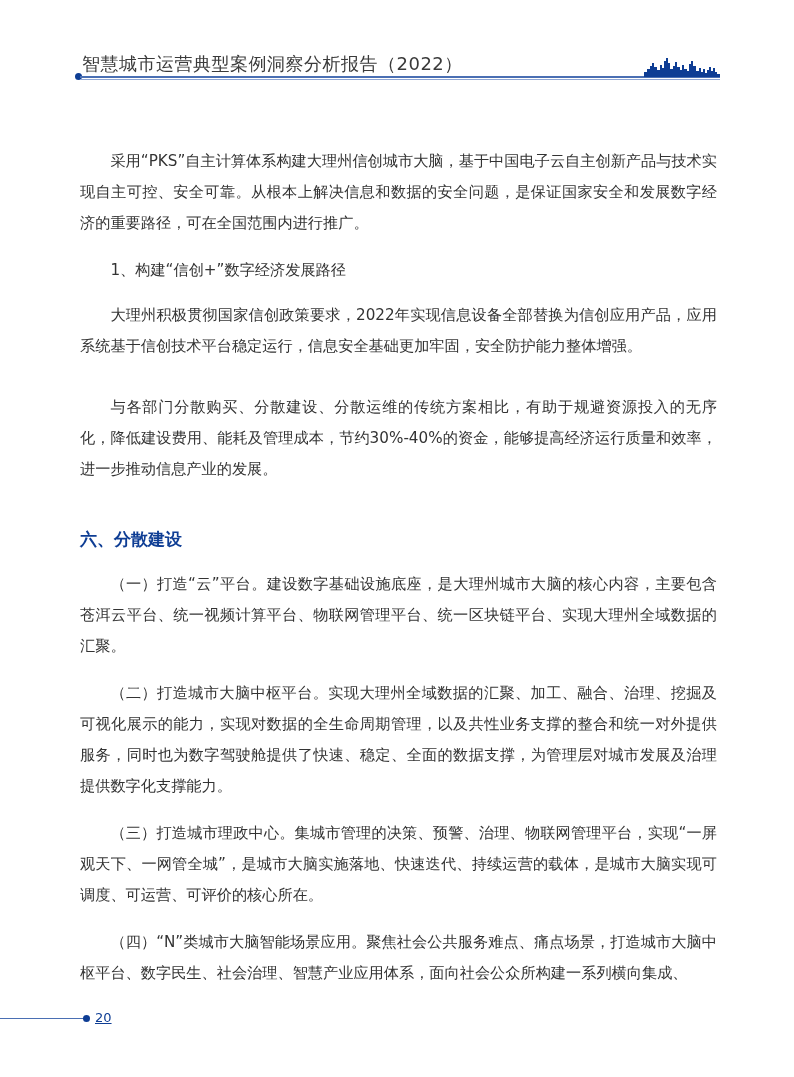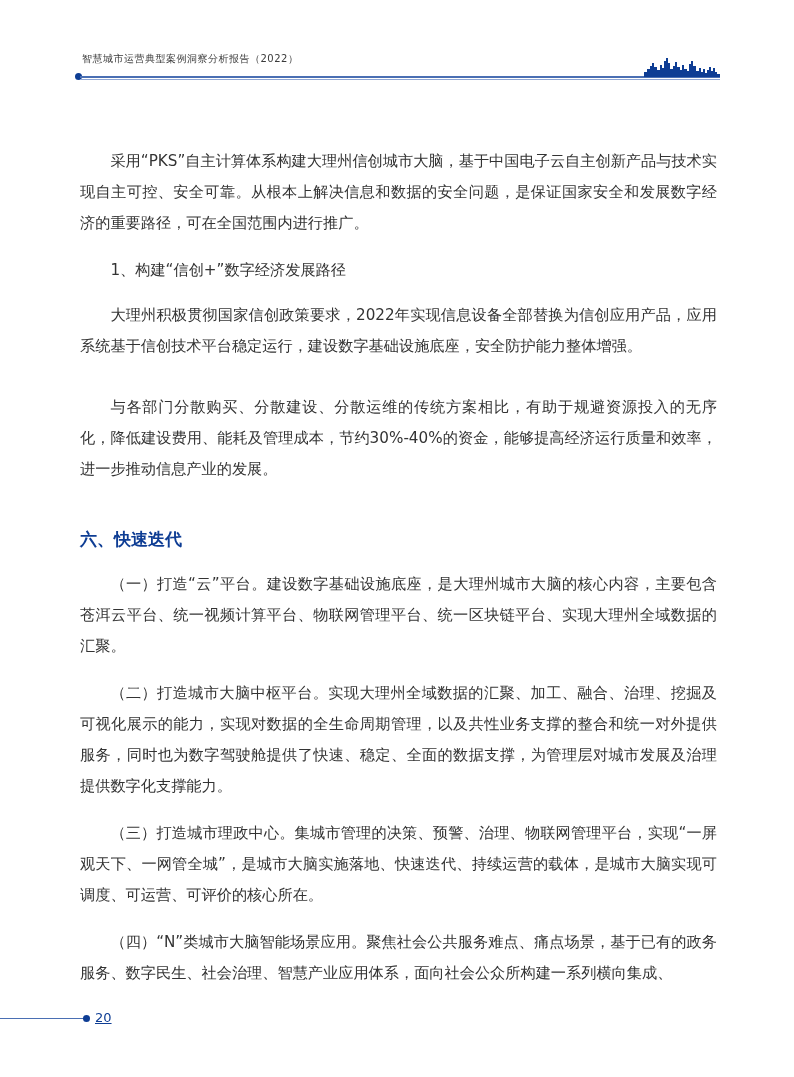--- a/index.html
+++ b/index.html
@@ -19,21 +19,21 @@
       position: absolute;
       left: 0;
       top: 0;
       width: 794px;
       height: 90px;
     }
     .header-title {
       position: absolute;
       left: 82px;
       top: 52px;
-      font-size: 10px;
+      font-size: 18px;
       color: #3a3a3a;
       letter-spacing: 0.5px;
       white-space: nowrap;
     }
     .header-line {
       position: absolute;
       left: 80px;
       top: 76px;
       width: 640px;
       height: 1.5px;
@@ -126,31 +126,31 @@
   <svg class="skyline" viewBox="0 0 76 20" preserveAspectRatio="none">
     <path fill="#0e3d94" d="M0 20 L0 15 L3 15 L3 12 L6 12 L6 9 L8 9 L8 6 L10 6 L10 10 L13 10 L13 13 L16 13 L16 8 L18 8 L18 11 L20 11 L20 4 L22 4 L22 1 L24 1 L24 6 L26 6 L26 12 L29 12 L29 9 L31 9 L31 5 L33 5 L33 10 L36 10 L36 13 L38 13 L38 8 L40 8 L40 12 L43 12 L43 14 L45 14 L45 7 L47 7 L47 4 L49 4 L49 9 L52 9 L52 14 L55 14 L55 11 L57 11 L57 15 L59 15 L59 12 L61 12 L61 16 L63 16 L63 13 L65 13 L65 10 L67 10 L67 14 L69 14 L69 11 L71 11 L71 15 L73 15 L73 17 L76 17 L76 20 Z"></path>
   </svg>
 </div>
 
 <div class="content">
   <p class="indent">采用“PKS”自主计算体系构建大理州信创城市大脑，基于中国电子云自主创新产品与技术实现自主可控、安全可靠。从根本上解决信息和数据的安全问题，是保证国家安全和发展数字经济的重要路径，可在全国范围内进行推广。</p>
   <div class="gap-md"></div>
   <p class="indent">1、构建“信创+”数字经济发展路径</p>
   <div class="gap-sm"></div>
-  <p class="indent">大理州积极贯彻国家信创政策要求，2022年实现信息设备全部替换为信创应用产品，应用系统基于信创技术平台稳定运行，建设数字基础设施底座，安全防护能力整体增强。</p>
+  <p class="indent">大理州积极贯彻国家信创政策要求，2022年实现信息设备全部替换为信创应用产品，应用系统基于信创技术平台稳定运行，信息安全基础更加牢固，安全防护能力整体增强。</p>
   <div class="gap-md"></div>
   <div class="gap-sm"></div>
   <p class="indent">与各部门分散购买、分散建设、分散运维的传统方案相比，有助于规避资源投入的无序化，降低建设费用、能耗及管理成本，节约30%-40%的资金，能够提高经济运行质量和效率，进一步推动信息产业的发展。</p>
   <div class="gap-lg"></div>
-  <h2 class="section-title">六、快速迭代</h2>
+  <h2 class="section-title">六、分散建设</h2>
   <div class="gap-md"></div>
   <p class="indent">（一）打造“云”平台。建设数字基础设施底座，是大理州城市大脑的核心内容，主要包含苍洱云平台、统一视频计算平台、物联网管理平台、统一区块链平台、实现大理州全域数据的汇聚。</p>
   <div class="gap-md"></div>
   <p class="indent">（二）打造城市大脑中枢平台。实现大理州全域数据的汇聚、加工、融合、治理、挖掘及可视化展示的能力，实现对数据的全生命周期管理，以及共性业务支撑的整合和统一对外提供服务，同时也为数字驾驶舱提供了快速、稳定、全面的数据支撑，为管理层对城市发展及治理提供数字化支撑能力。</p>
   <div class="gap-md"></div>
   <p class="indent">（三）打造城市理政中心。集城市管理的决策、预警、治理、物联网管理平台，实现“一屏观天下、一网管全城”，是城市大脑实施落地、快速迭代、持续运营的载体，是城市大脑实现可调度、可运营、可评价的核心所在。</p>
   <div class="gap-md"></div>
-  <p class="indent">（四）“N”类城市大脑智能场景应用。聚焦社会公共服务难点、痛点场景，基于已有的政务服务、数字民生、社会治理、智慧产业应用体系，面向社会公众所构建一系列横向集成、</p>
+  <p class="indent">（四）“N”类城市大脑智能场景应用。聚焦社会公共服务难点、痛点场景，打造城市大脑中枢平台、数字民生、社会治理、智慧产业应用体系，面向社会公众所构建一系列横向集成、</p>
 </div>
 
 <div class="footer-line"></div>
 <div class="footer-dot"></div>
 <div class="page-number">20</div>
 
 </body></html>

